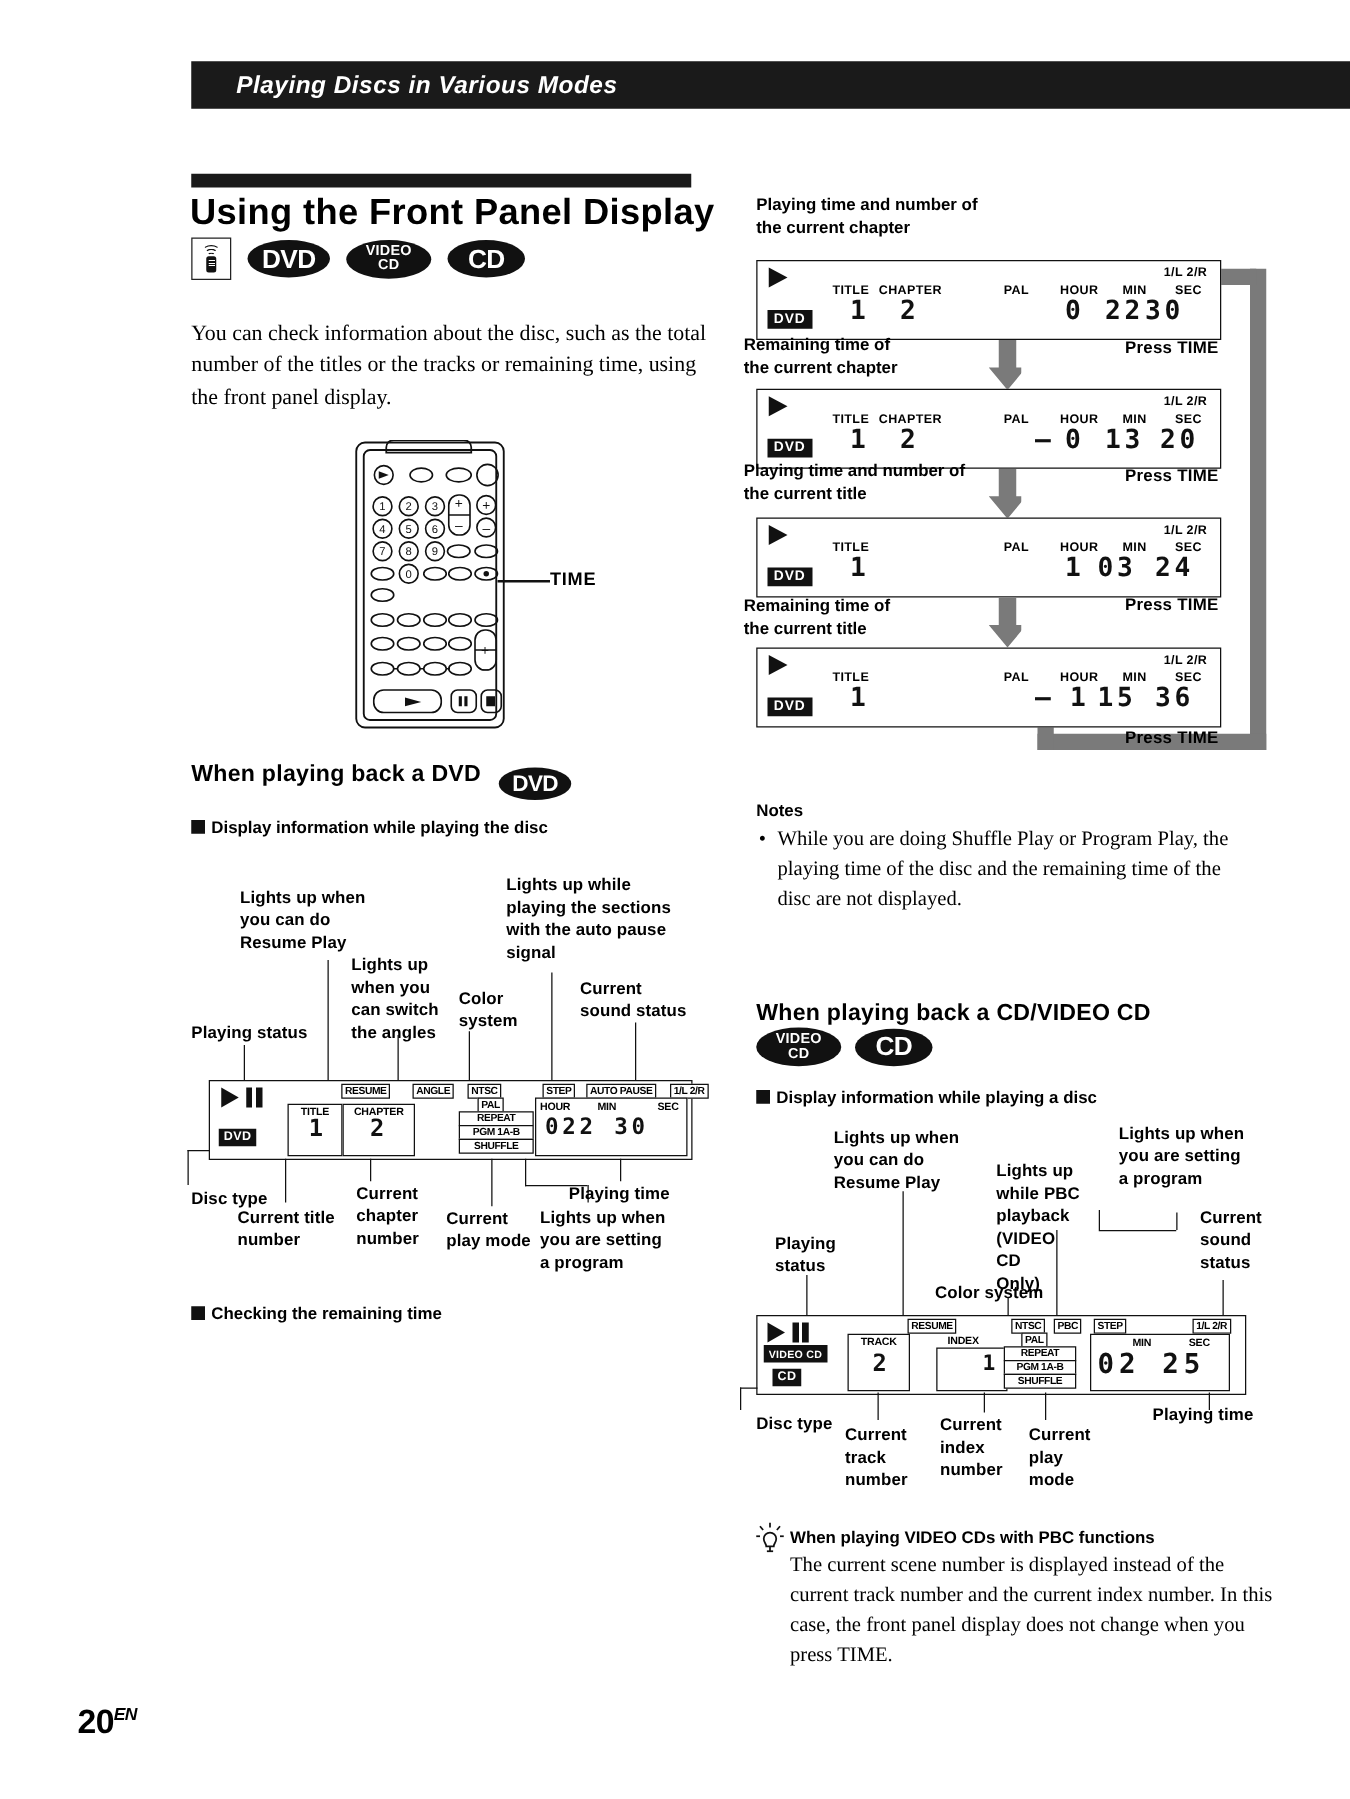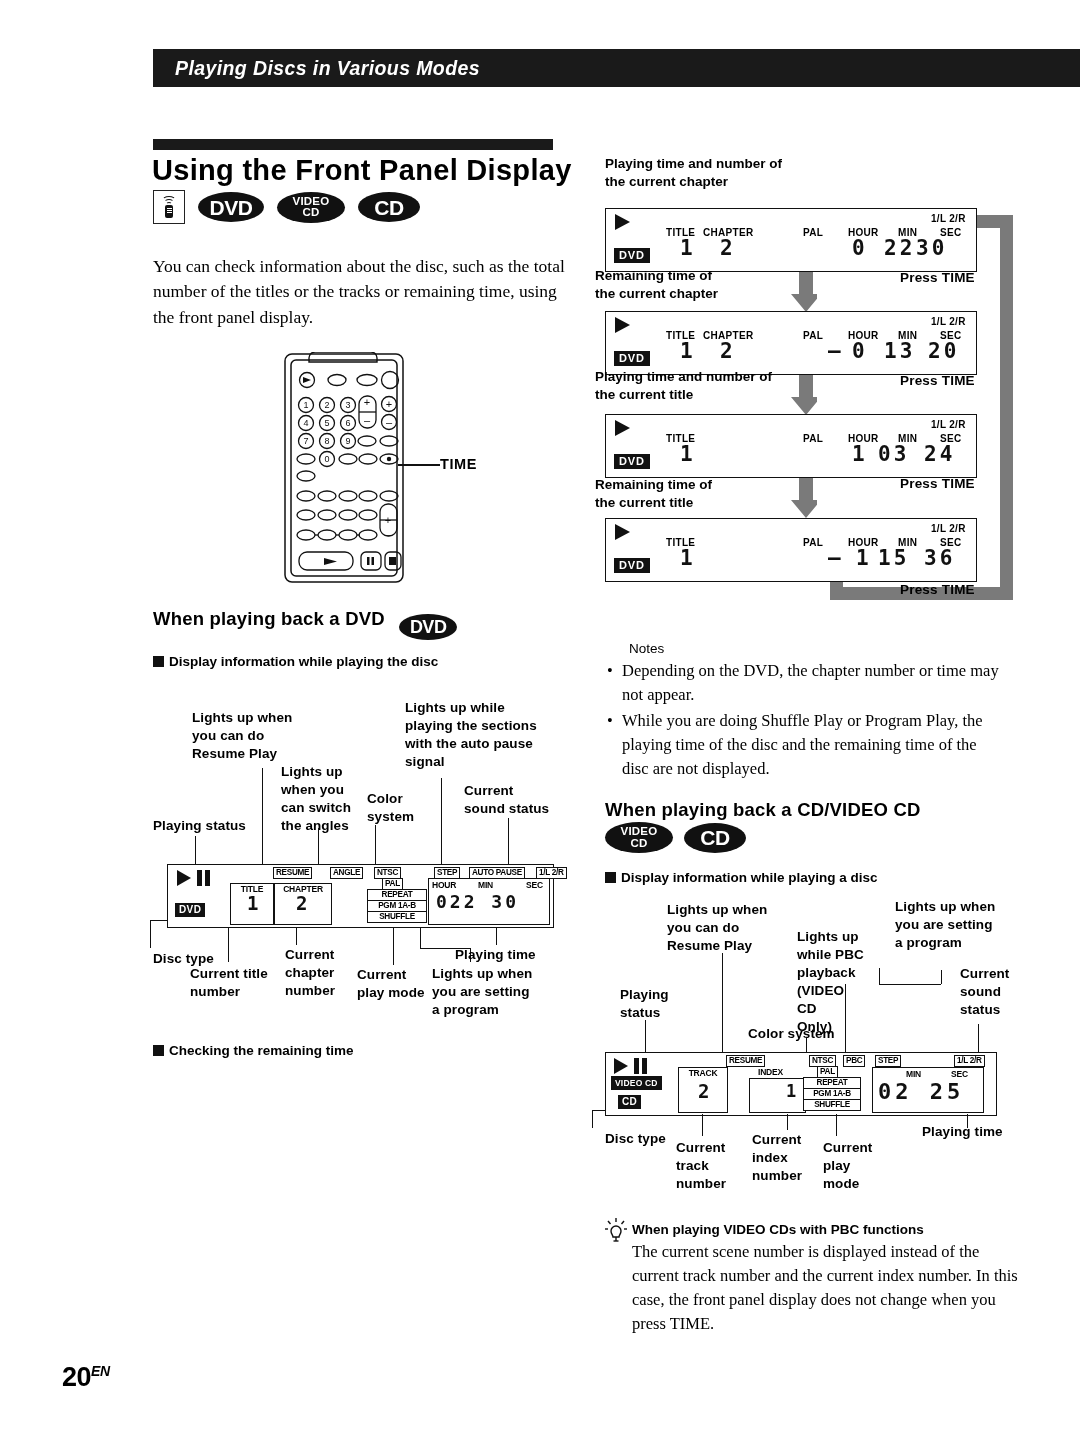--- a/index.html
+++ b/index.html
@@ -11,21 +11,21 @@
   .page{position:absolute;inset:0;}
 
   
   .runhead{
     position:absolute;left:153px;top:49px;width:927px;height:38px;
     background:#1a1a1a;color:#fff;
     display:flex;align-items:center;
   }
   .runhead span{
     font-style:italic;font-weight:bold;font-size:19.5px;
-    letter-spacing:.4px;padding-left:22px;
+    letter-spacing:.4px;padding-left:36px;
   }
 
   
   .sec-rule{position:absolute;left:153px;top:139px;width:400px;height:11px;background:#1a1a1a;}
   .sec-title{
     position:absolute;left:152px;top:154px;
     font-size:29px;font-weight:bold;letter-spacing:.3px;white-space:nowrap;
   }
 
   
@@ -108,21 +108,21 @@
     border-top:8px solid transparent;border-bottom:8px solid transparent;}
   .ptxt{position:absolute;font-size:10px;font-weight:bold;letter-spacing:.3px;}
   .pnum{position:absolute;font-family:"DejaVu Sans Mono", monospace;font-weight:bold;
         font-size:21px;color:#111;letter-spacing:1px;}
 
   .press{position:absolute;font-size:13.5px;font-weight:bold;letter-spacing:.2px;}
   .darrow{position:absolute;width:26px;}
   .loop{position:absolute;border:0;background:#7a7a7a;}
 
   
-  .notes-h{position:absolute;left:605px;top:641px;font-size:13.5px;font-weight:normal;margin-left:24px;}
+  .notes-h{position:absolute;left:605px;top:641px;font-size:13.5px;font-weight:bold;}
   .notes{position:absolute;left:605px;top:659px;width:400px;
     font-family:"Liberation Serif", serif;font-size:16.5px;line-height:24px;}
   .notes li{margin-bottom:2px;}
   .notes ul{margin:0;padding-left:17px;list-style:none;}
   .notes li{position:relative;}
   .notes li::before{content:"•";position:absolute;left:-15px;top:0;}
 
   
   .tip-h{position:absolute;left:632px;top:1222px;font-size:13.5px;font-weight:bold;}
   .tip-body{position:absolute;left:632px;top:1240px;width:390px;
@@ -464,21 +464,20 @@
     <div class="pnum" style="left:250px;top:27px;letter-spacing:4px;">1</div>
     <div class="pnum" style="left:272px;top:27px;letter-spacing:3px;">15</div>
     <div class="pnum" style="left:318px;top:27px;letter-spacing:3px;">36</div>
   </div>
 
   <div class="press" style="left:900px;top:582px;">Press TIME</div>
 
   <div class="notes-h">Notes</div>
   <div class="notes">
     <ul>
-      <li>Depending on the DVD, the chapter number or time may not appear.</li>
       <li>While you are doing Shuffle Play or Program Play, the playing time of the disc and the remaining time of the disc are not displayed.</li>
     </ul>
   </div>
 
   <div class="subhead h-cdvcd">When playing back a CD/VIDEO CD</div>
   <div class="badges" style="left:605px;top:822px;gap:11px;">
     <div class="oval vcd">
       <span>VIDEO</span>
       <span>CD</span>
     </div>

